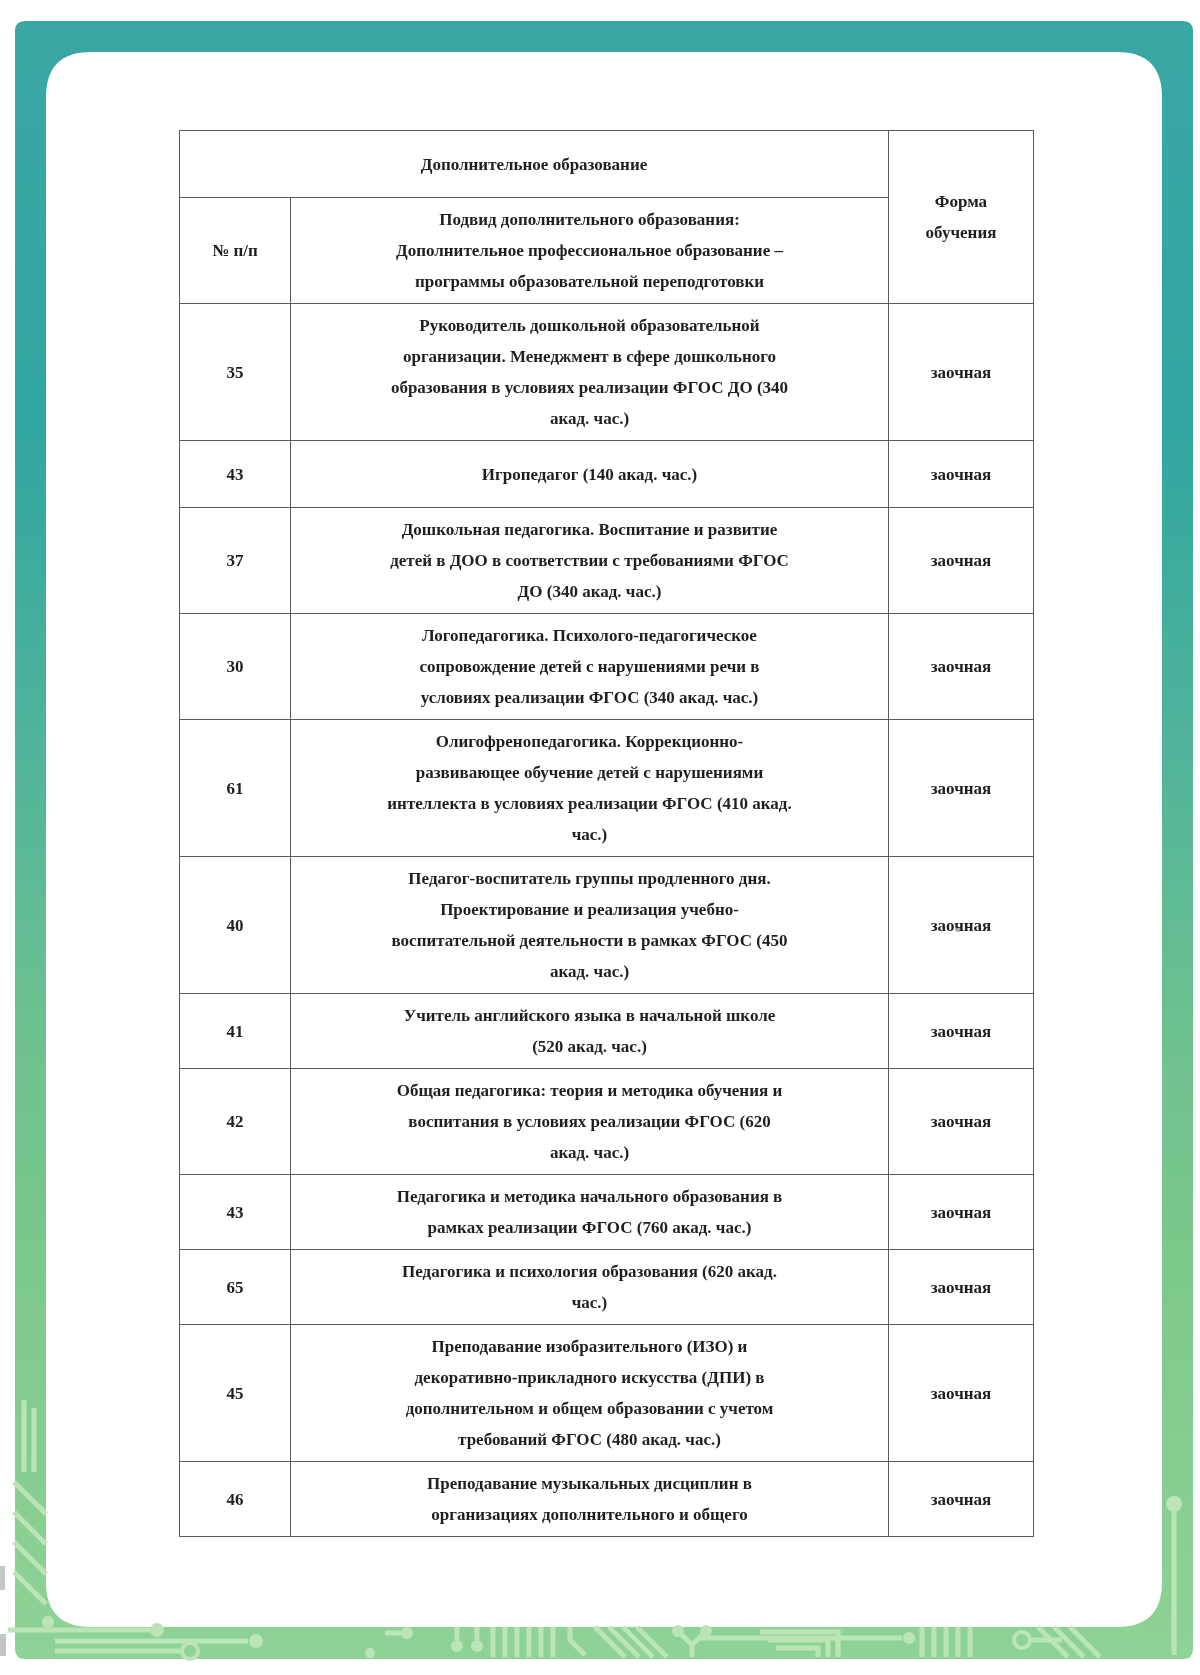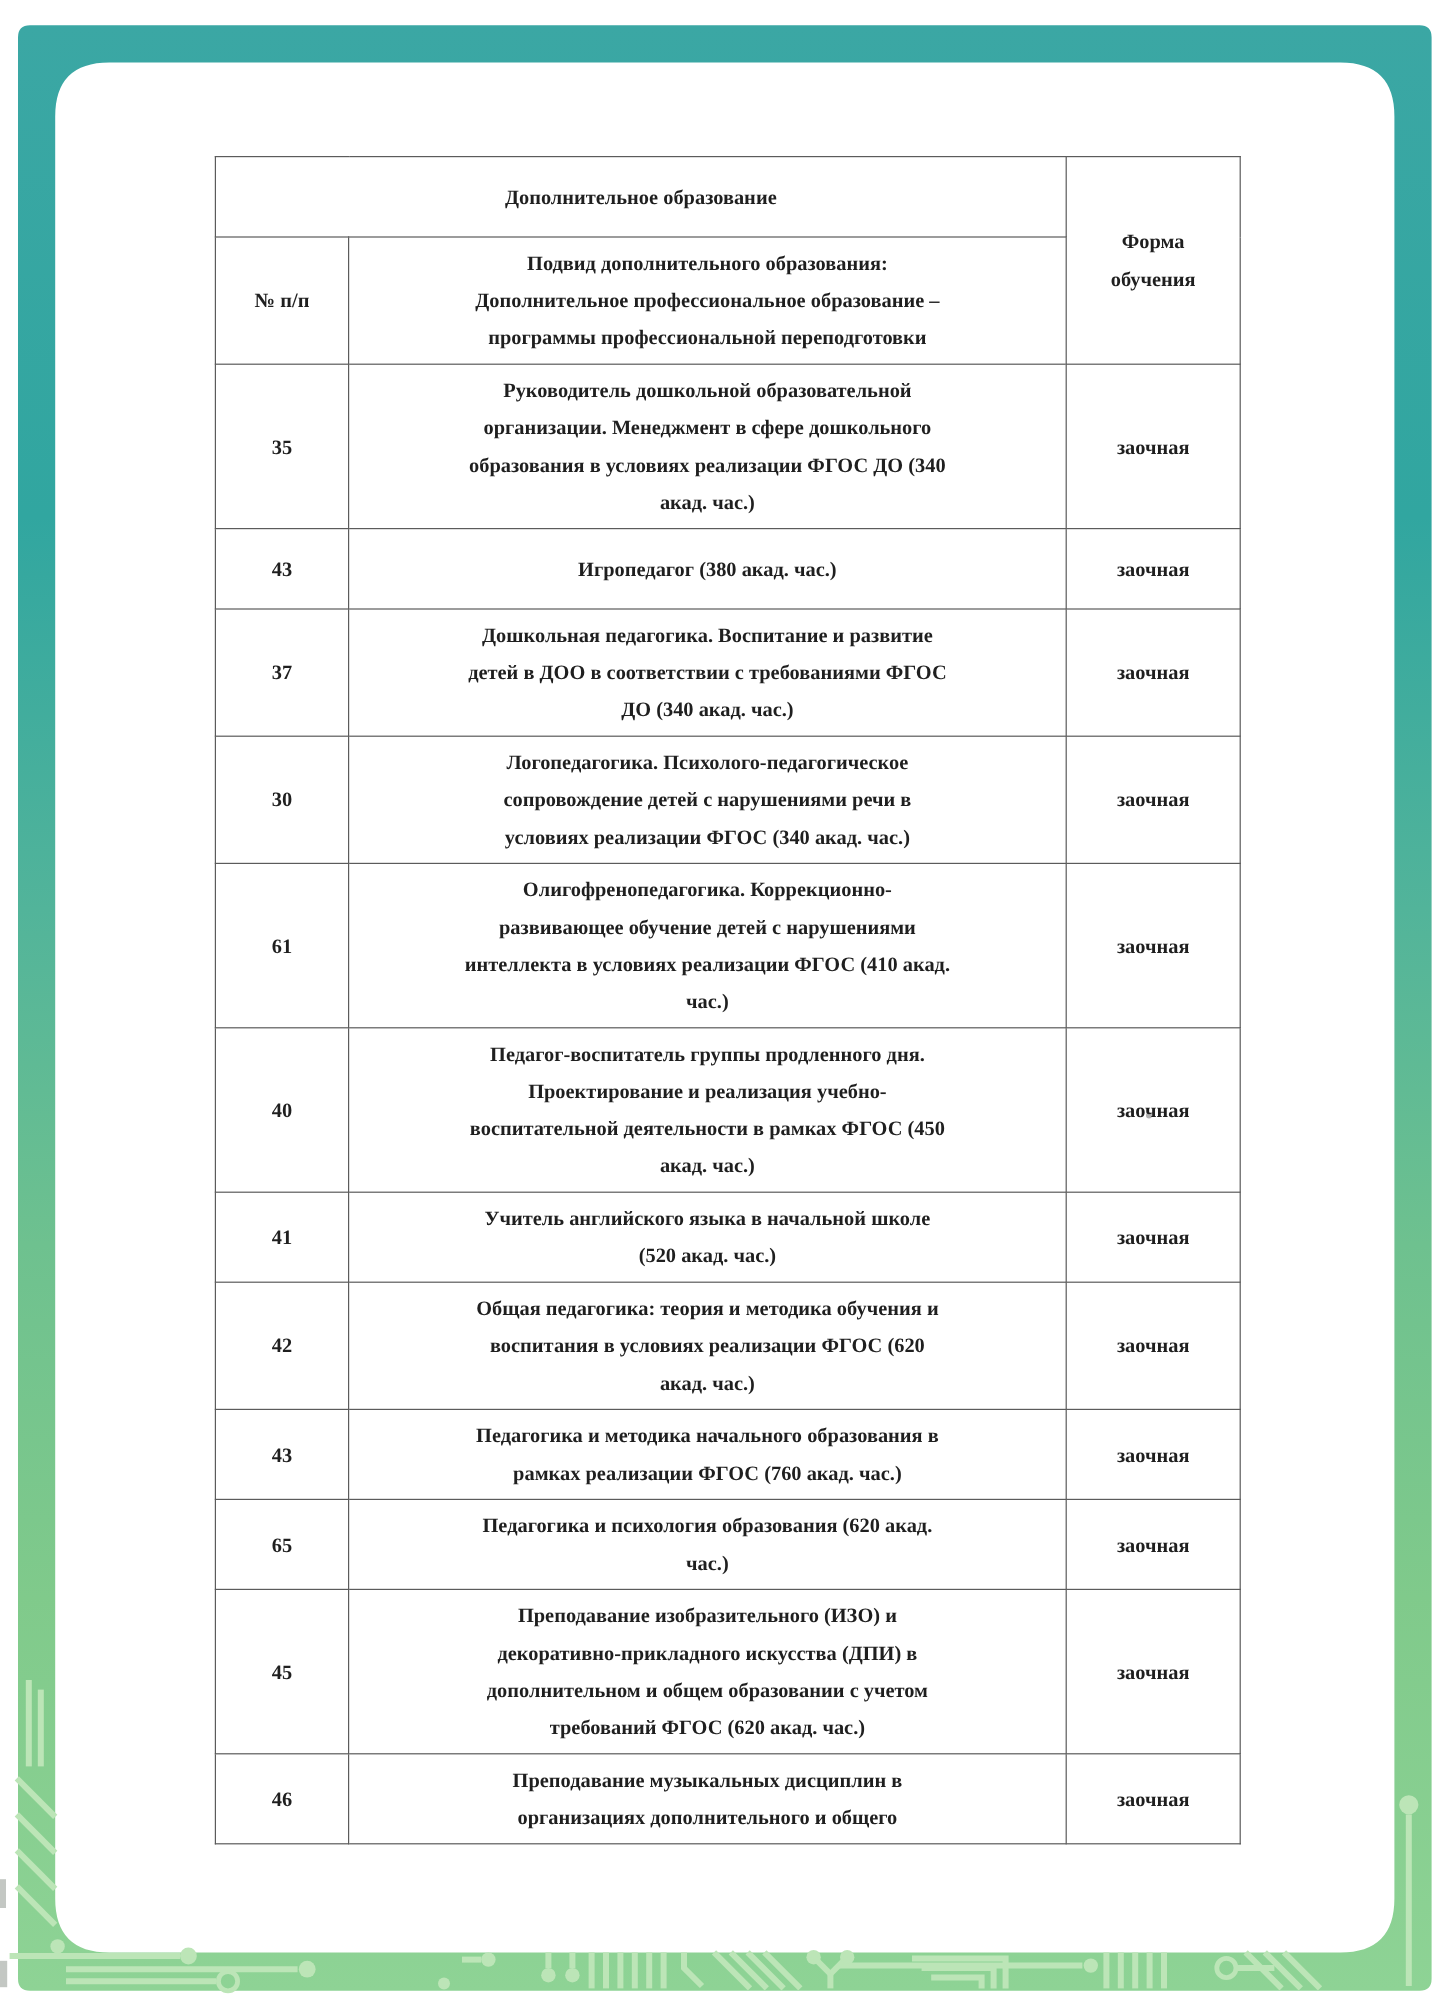--- a/index.html
+++ b/index.html
@@ -138,36 +138,36 @@
     <thead>
       <tr>
         <th class="group-header-cell" colspan="2">Дополнительное образование</th>
         <th rowspan="2">Форма
 обучения</th>
       </tr>
       <tr>
         <th>№ п/п</th>
         <th>Подвид дополнительного образования:
 Дополнительное профессиональное образование –
-программы профессиональной переподготовки</th>
+программы образовательной переподготовки</th>
       </tr>
     </thead>
     <tbody id="rows">
     <tr>
       <td class="num">35</td>
       <td class="prog">Руководитель дошкольной образовательной
 организации. Менеджмент в сфере дошкольного
 образования в условиях реализации ФГОС ДО (340
 акад. час.)</td>
       <td class="form">заочная</td>
     </tr>
 
     <tr>
       <td class="num">43</td>
-      <td class="prog">Игропедагог (380 акад. час.)</td>
+      <td class="prog">Игропедагог (140 акад. час.)</td>
       <td class="form">заочная</td>
     </tr>
 
     <tr>
       <td class="num">37</td>
       <td class="prog">Дошкольная педагогика. Воспитание и развитие
 детей в ДОО в соответствии с требованиями ФГОС
 ДО (340 акад. час.)</td>
       <td class="form">заочная</td>
     </tr>
@@ -225,21 +225,21 @@
       <td class="prog">Педагогика и психология образования (620 акад.
 час.)</td>
       <td class="form">заочная</td>
     </tr>
 
     <tr>
       <td class="num">45</td>
       <td class="prog">Преподавание изобразительного (ИЗО) и
 декоративно-прикладного искусства (ДПИ) в
 дополнительном и общем образовании с учетом
-требований ФГОС (620 акад. час.)</td>
+требований ФГОС (480 акад. час.)</td>
       <td class="form">заочная</td>
     </tr>
 
     <tr>
       <td class="num">46</td>
       <td class="prog">Преподавание музыкальных дисциплин в
 организациях дополнительного и общего</td>
       <td class="form">заочная</td>
     </tr>
   </tbody>

